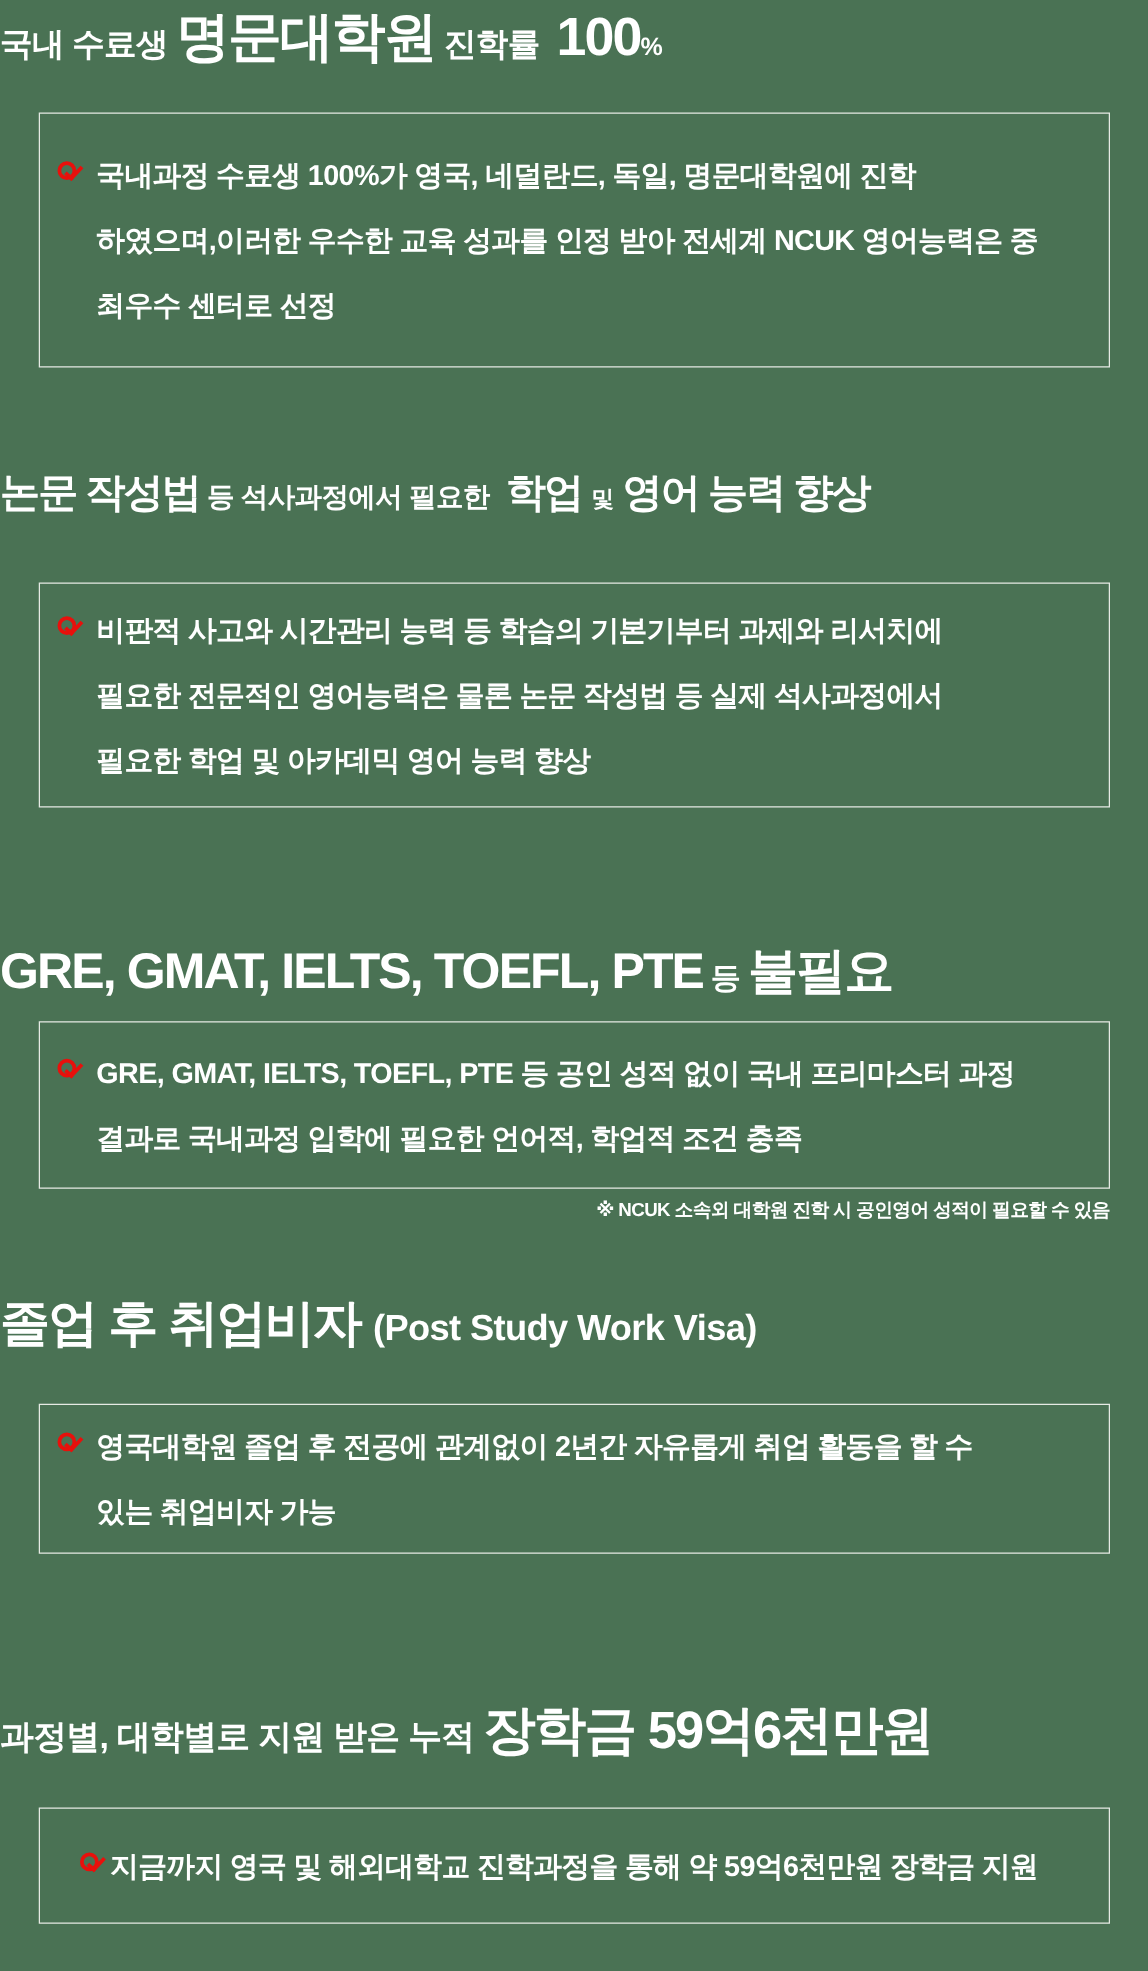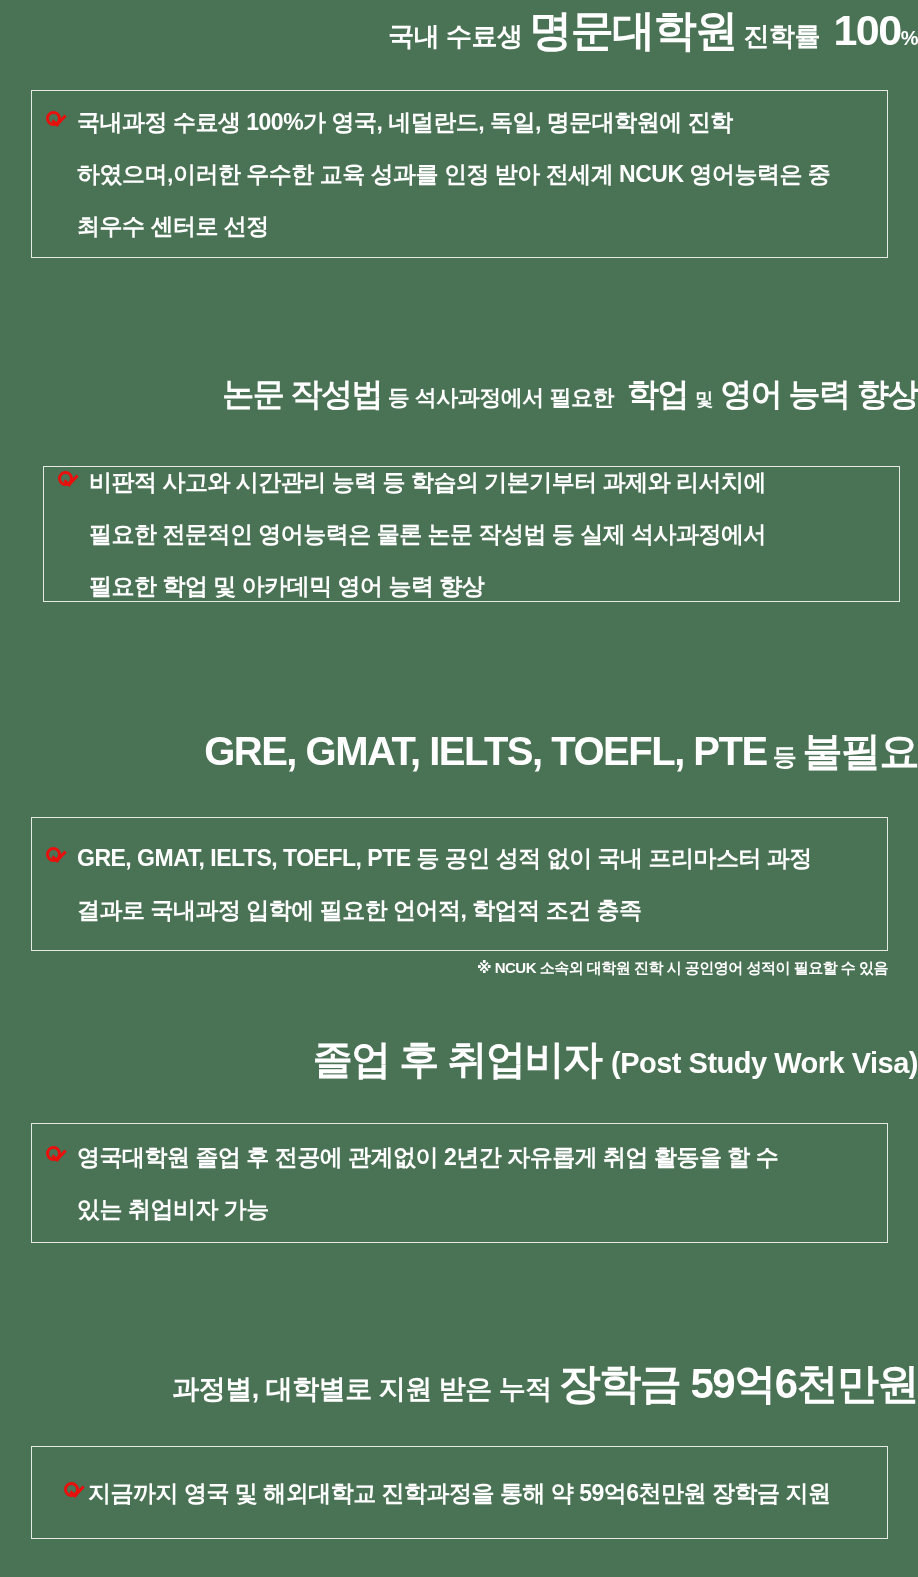--- a/index.html
+++ b/index.html
@@ -18,21 +18,21 @@
     color: var(--fg);
     font-family: "Liberation Sans", "DejaVu Sans", sans-serif;
     font-weight: bold;
     overflow: hidden;
     margin: 0 auto;
   }
   .title {
     position: absolute;
     left: 0;
     width: 100%;
-    text-align: right;
+    text-align: left;
     white-space: nowrap;
     color: var(--fg);
     line-height: 1.15;
   }
   .title span { white-space: pre; letter-spacing: -0.5px; }
   .t-lg { font-size: 43px; letter-spacing: -1.5px !important; }
   .t-md { font-size: 29px; }
   .t-sm { font-size: 26px; }
   .t-xs { font-size: 20px; }
 
@@ -78,31 +78,31 @@
     position: absolute;
     left: 3px;
     top: 1px;
     width: 11px;
     height: 5px;
     border-left: 3px solid var(--check);
     border-bottom: 3px solid var(--check);
     transform: rotate(-47deg);
   }
 
-  #box-1 { top: 90px;  height: 168px; }
-  #box-2 { top: 466px; height: 136px; margin-left: 12px; }
+  #box-1 { top: 90px;  height: 204px; }
+  #box-2 { top: 466px; height: 180px; }
   #box-3 { top: 817px; height: 134px; }
   #box-4 { top: 1123px; height: 120px; }
   #box-5 { top: 1446px; height: 93px; }
   #box-5 .box-text { padding-left: 56px; }
   #box-5 .check { left: 32px; }
 
   #title-1 { top: 6px; }
   #title-2 { top: 376px; }
-  #title-3 { top: 728px; padding-left: 20px; }
+  #title-3 { top: 754px; }
   #title-4 { top: 1036px; }
   #title-5 { top: 1360px; }
 
   .footnote {
     position: absolute;
     top: 959px;
     right: 30px;
     font-size: 15px;
     letter-spacing: -0.5px;
     color: var(--fg);

